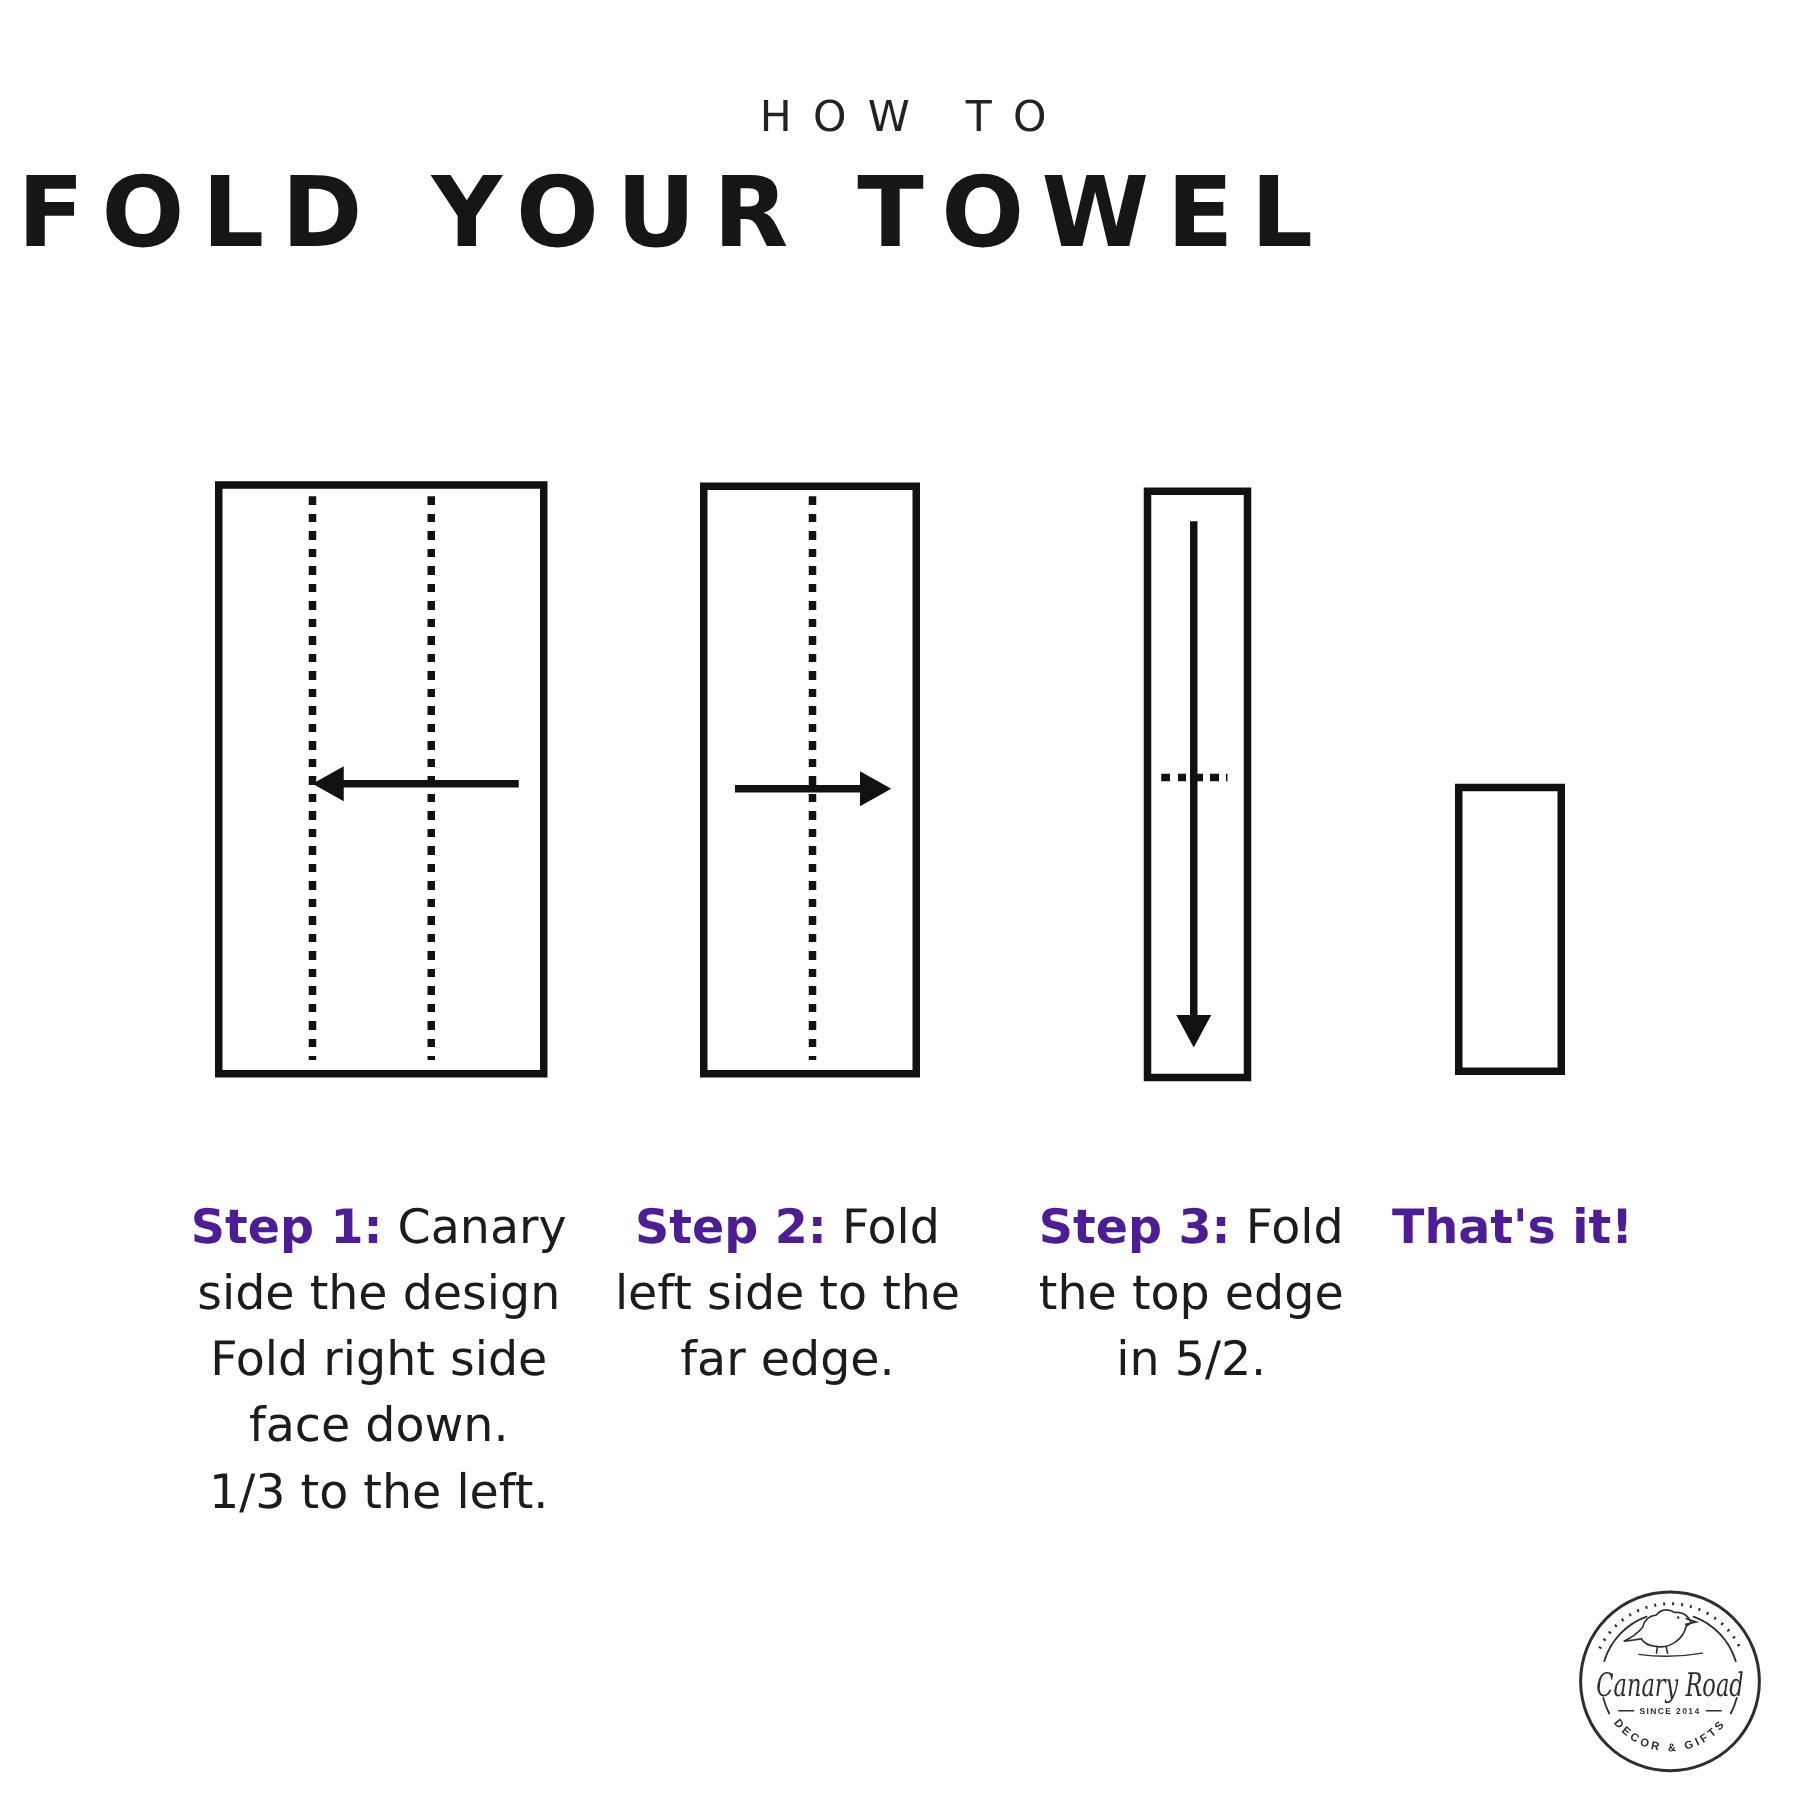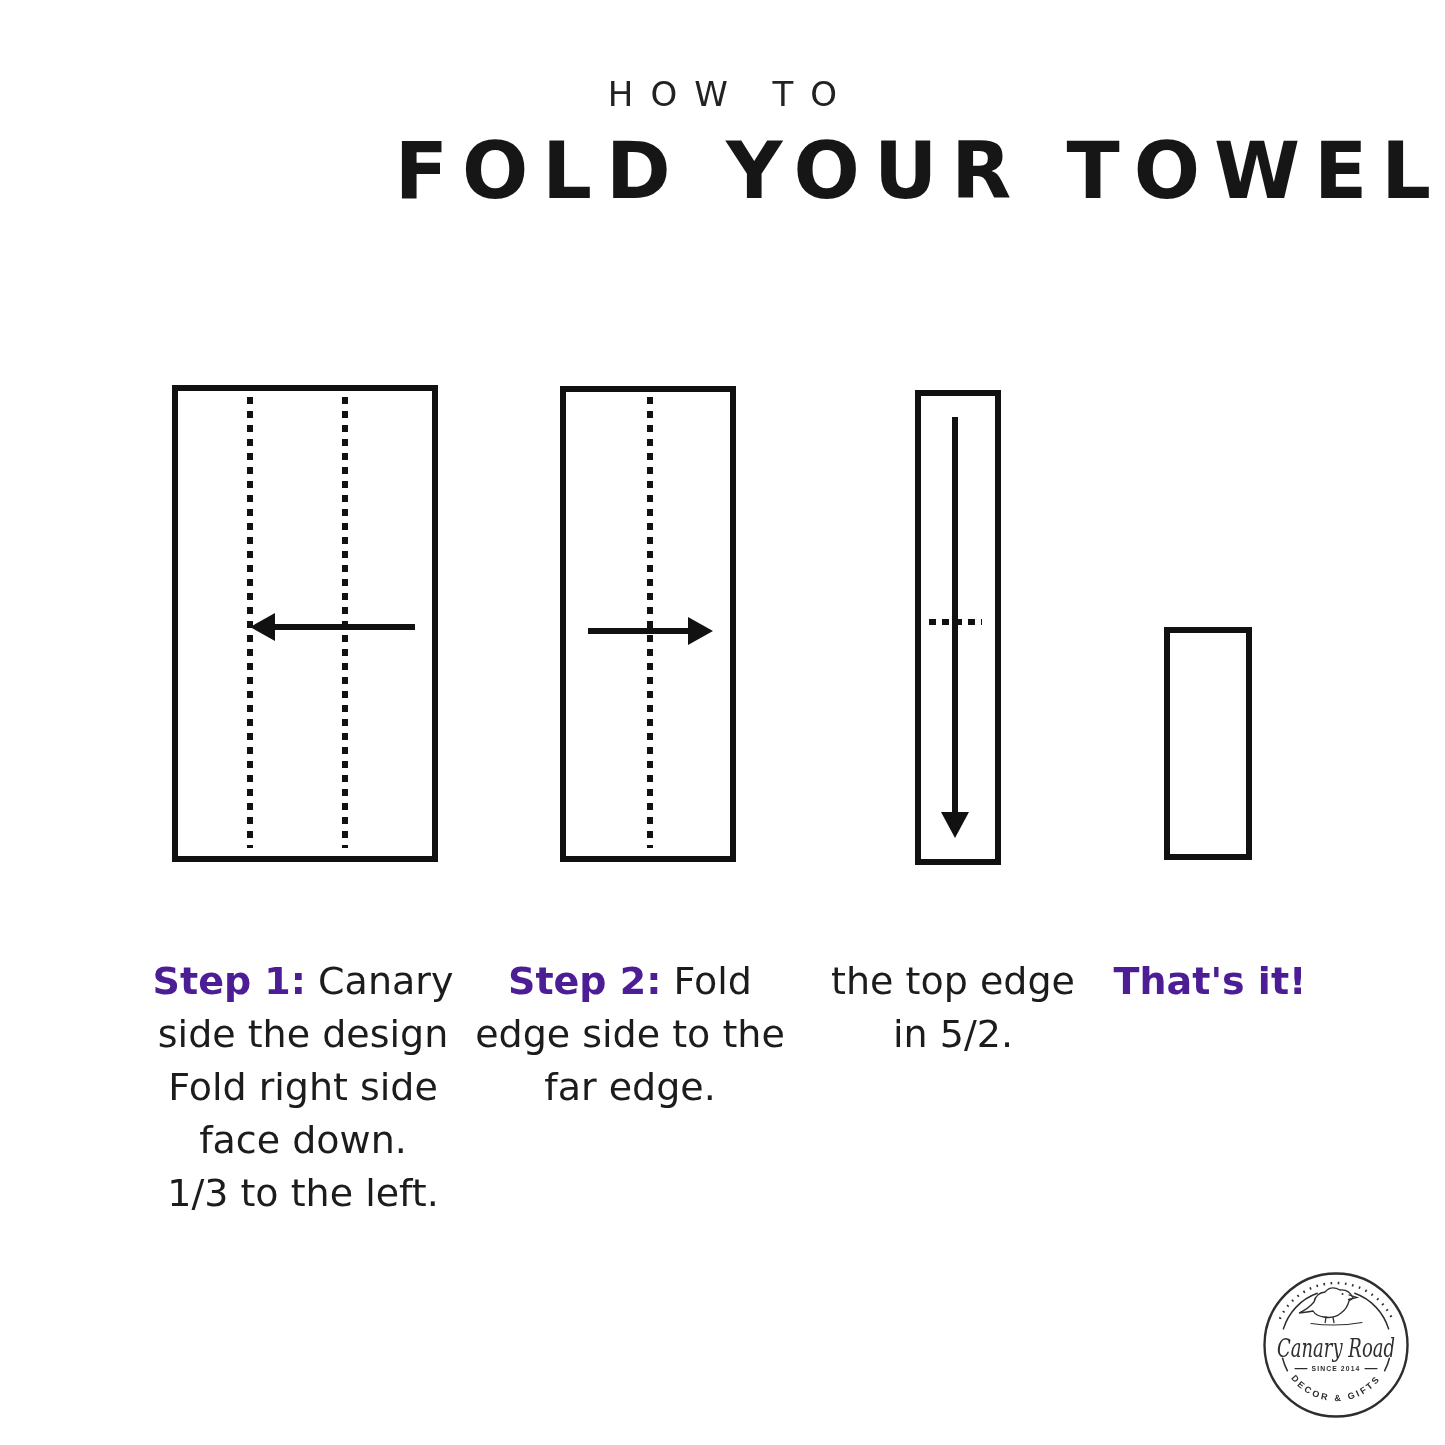--- a/index.html
+++ b/index.html
@@ -3,21 +3,21 @@
 <meta charset="utf-8">
 <style>
   html,body{margin:0;padding:0;background:#ffffff;}
   body{width:1445px;height:1445px;position:relative;overflow:hidden;
        font-family:"DejaVu Sans","Liberation Sans",sans-serif;color:#1b1b1b;}
   .abs{position:absolute;}
 
   
   .kicker{top:74px;left:0;width:1445px;text-align:center;font-size:34px;
           font-weight:400;letter-spacing:17px;padding-left:17px;box-sizing:border-box;color:#222;}
-  .main-title{top:126px;left:0;width:1445px;text-align:right;font-size:78px;
+  .main-title{top:126px;left:0;width:1445px;text-align:left;font-size:78px;
           font-weight:700;letter-spacing:14px;padding-left:14px;box-sizing:border-box;color:#161616;}
 
   
   .towel{border:6px solid #111;background:#fff;box-sizing:border-box;}
   .rect1{left:172px;top:385px;width:266px;height:477px;}
   .rect2{left:560px;top:386px;width:176px;height:476px;}
   .rect3{left:915px;top:390px;width:86px;height:475px;}
   .rect4{left:1164px;top:627px;width:88px;height:233px;}
 
   
@@ -73,25 +73,26 @@
 <div class="abs caption cap1">
   <div><strong>Step 1:</strong><span> Canary</span></div>
   <div>side the design</div>
   <div>Fold right side</div>
   <div>face down.</div>
   <div>1/3 to the left.</div>
 </div>
 
 <div class="abs caption cap2">
   <div><strong>Step 2:</strong><span> Fold</span></div>
-  <div>edge side to the</div>
+  <div>left side to the</div>
   <div>far edge.</div>
 </div>
 
 <div class="abs caption cap3">
+  <div><strong>Step 3:</strong><span> Fold</span></div>
   <div>the top edge</div>
   <div>in 5/2.</div>
 </div>
 
 <div class="abs caption cap4">
   <strong>That's it!</strong>
 </div>
 
 <svg class="abs logo-svg" width="150" height="150" viewBox="0 0 150 150">
   <g stroke="#2e2e2e" fill="none" stroke-linecap="round">

